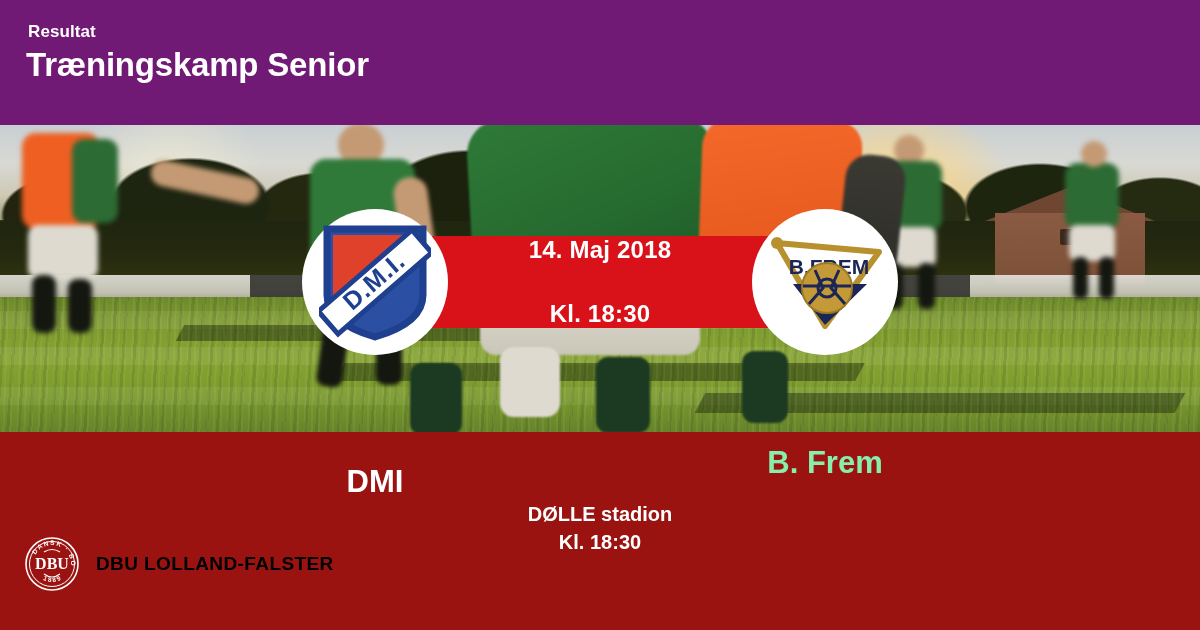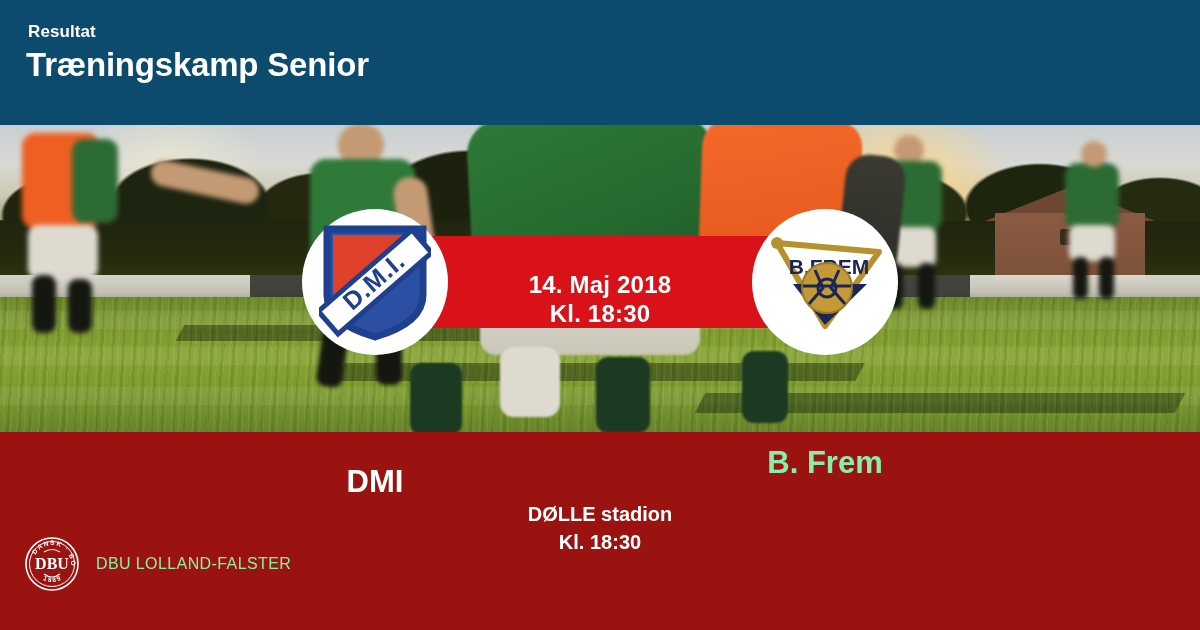--- a/index.html
+++ b/index.html
@@ -4,21 +4,21 @@
 <style>
   html,body{margin:0;padding:0;}
   body{
     width:1200px;height:630px;overflow:hidden;
     font-family:"Liberation Sans", sans-serif;
     background:#ce1013;
   }
   .poster{position:relative;width:1200px;height:630px;overflow:hidden;background:#ce1013;}
 
   
-  .header{position:absolute;left:0;top:0;width:1200px;height:125px;background:#0c4a6e;}
+  .header{position:absolute;left:0;top:0;width:1200px;height:125px;background:#701a75;}
   .header-kicker{
     position:absolute;left:28px;top:22px;
     font-size:17px;font-weight:bold;color:#ffffff;letter-spacing:.1px;
   }
   .header-title{
     position:absolute;left:26px;top:46px;
     font-size:33px;font-weight:bold;color:#ffffff;letter-spacing:-.2px;
   }
 
   
@@ -107,21 +107,21 @@
   .logo-circle{
     position:absolute;width:146px;height:146px;border-radius:50%;
     background:#ffffff;display:flex;align-items:center;justify-content:center;
   }
   .logo-left{left:302px;top:209px;}
   .logo-right{left:752px;top:209px;}
 
   
   .date-banner{
     position:absolute;left:430px;top:236px;width:340px;height:92px;background:#d91119;
-    display:flex;flex-direction:column;align-items:center;justify-content:flex-end;
+    display:flex;flex-direction:column;align-items:center;justify-content:space-between;
     color:#fff;line-height:1.18;
   }
   .date-banner div{font-size:24px;font-weight:bold;letter-spacing:.2px;}
 
   
   .bottom{position:absolute;left:0;top:432px;width:1200px;height:198px;background:#9b1310;}
   .team-left{
     position:absolute;left:0;top:464px;width:750px;text-align:center;
     font-size:31px;font-weight:bold;color:#fff;
   }
@@ -130,21 +130,21 @@
     font-size:31px;font-weight:bold;color:#86efac;
   }
   .venue{
     position:absolute;left:300px;top:500px;width:600px;text-align:center;color:#fff;
     line-height:1.42;
   }
   .venue div{font-size:20px;font-weight:bold;}
 
   
   .brand{position:absolute;left:24px;top:536px;display:flex;align-items:center;gap:16px;}
-  .brand-text{font-size:16px;font-weight:normal;color:#86efac;letter-spacing:.4px;}
+  .brand-text{font-size:19px;font-weight:bold;color:#000000;letter-spacing:.4px;}
 </style>
 </head>
 <body>
 
 <div class="poster">
 
   <div class="header">
     <div class="header-kicker">Resultat</div>
     <div class="header-title">Træningskamp Senior</div>
   </div>

